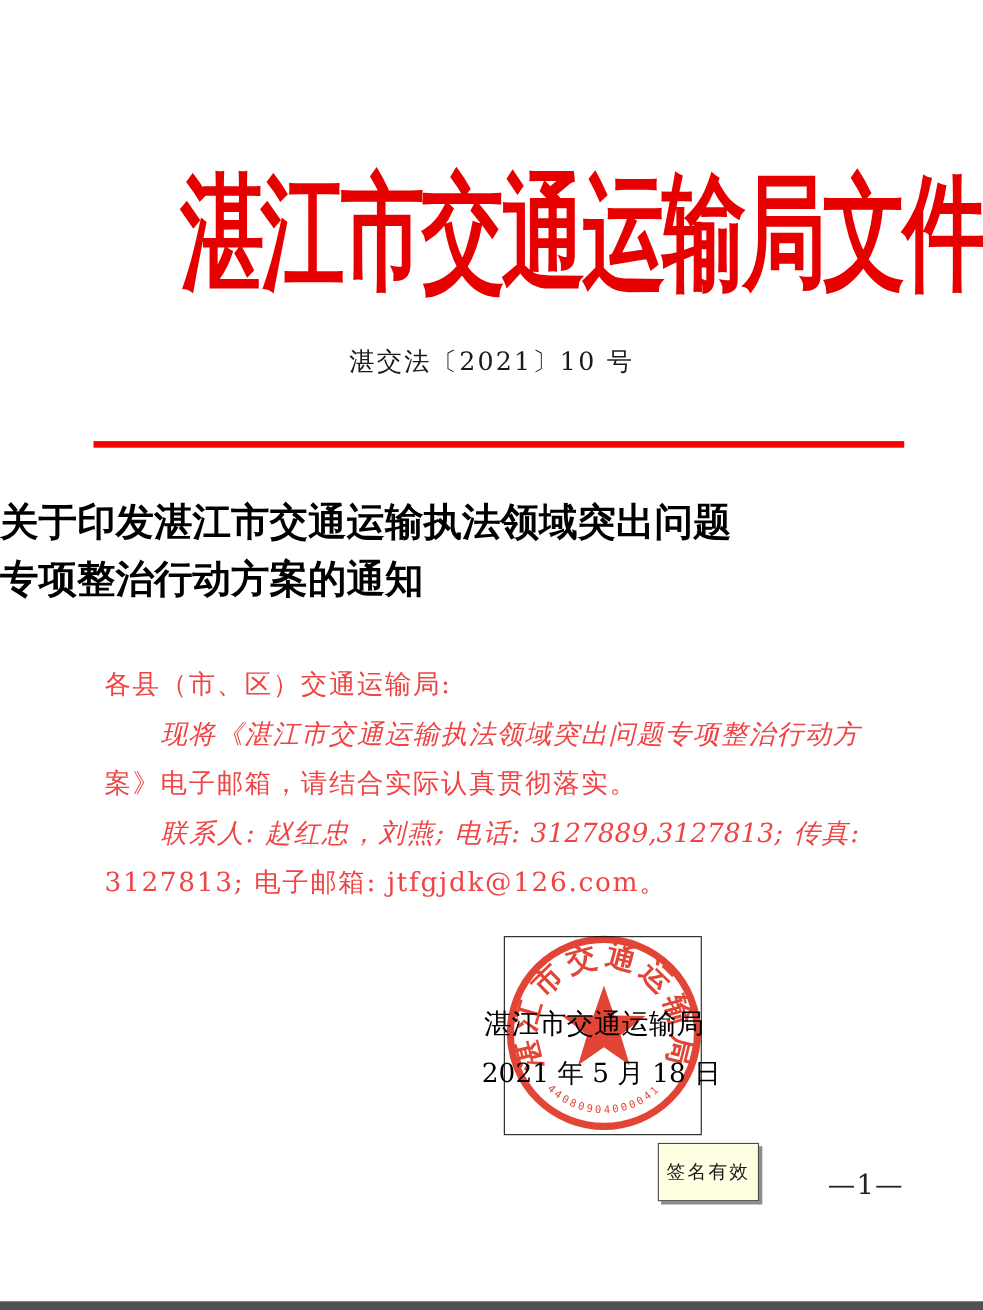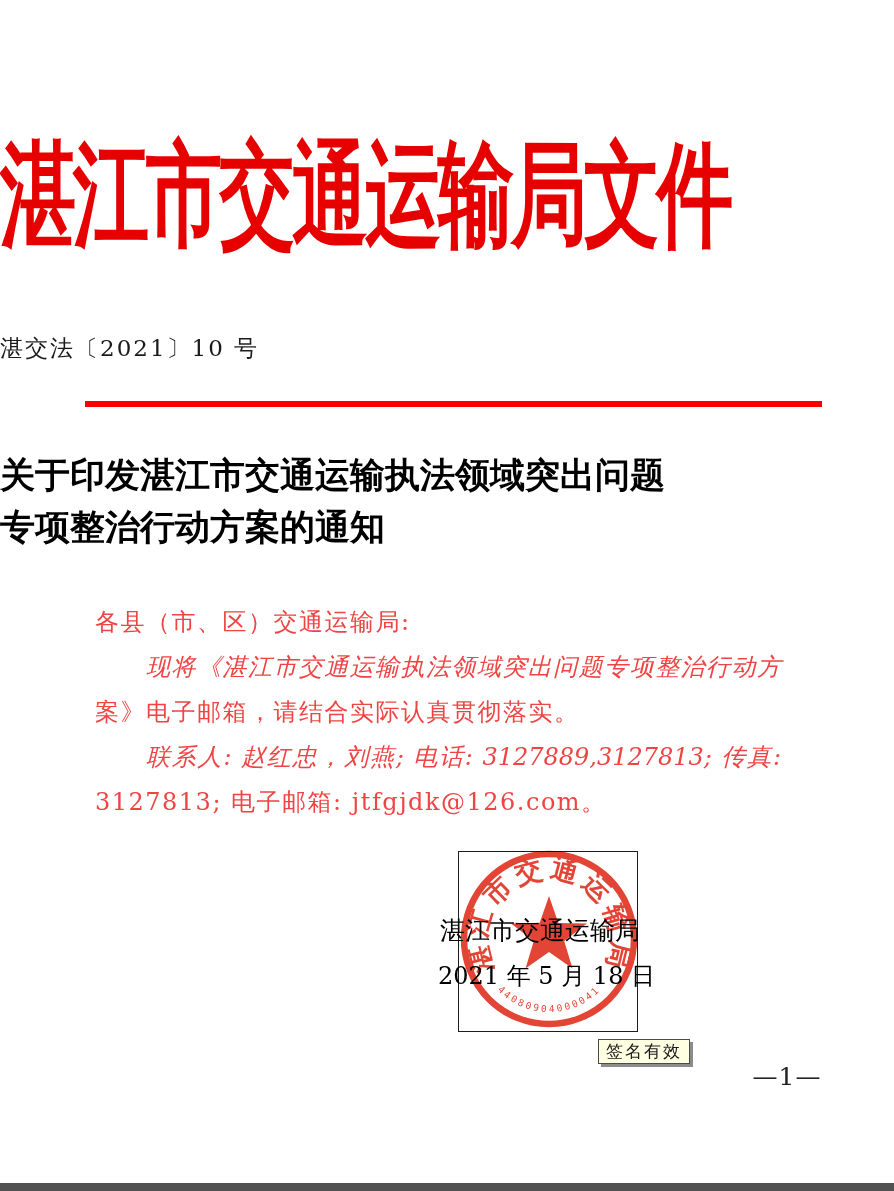--- a/index.html
+++ b/index.html
@@ -9,43 +9,43 @@
     height: 1191px;
     background: #ffffff;
     overflow: hidden;
     font-family: "DejaVu Serif", "Liberation Serif", serif;
     color: #111;
   }
 
   
   .banner {
     position: absolute;
-    top: 157px; left: 0; width: 100%;
-    text-align: left;
+    top: 174px; left: 0; width: 100%;
+    text-align: right;
     line-height: 76px;
   }
   .banner-text {
     display: inline-block;
     font-size: 76px;
     font-weight: 900;
     letter-spacing: -3px;
     color: #e60000;
     white-space: nowrap;
     transform: scaleY(1.5);
     transform-origin: center;
   }
 
   
   .doc-number {
     position: absolute;
     top: 313px; left: 0; width: 100%;
+    text-align: center;
     font-size: 23px;
     letter-spacing: 2px;
     color: #1a1a1a;
-    margin-top: 20px;
   }
 
   
   .red-rule {
     position: absolute;
     top: 401px; left: 85px;
     width: 737px; height: 6px;
     background: #fe0000;
   }
 
@@ -123,21 +123,21 @@
     position: absolute;
     left: 598px; top: 1039px;
     background: #ffffe1;
     border: 1px solid #4a4a4a;
     box-shadow: 3px 3px 0 rgba(0,0,0,0.45);
     font-family: "Liberation Sans", "DejaVu Sans", sans-serif;
     font-size: 17px;
     line-height: 21px;
     letter-spacing: 2px;
     color: #1a1a1a;
-    padding: 1px 7px;
+    padding: 15px 7px;
     white-space: nowrap;
   }
 
   
   .page-num {
     position: absolute;
     left: 742px; top: 1062px;
     width: 90px;
     text-align: center;
     font-size: 25px;

